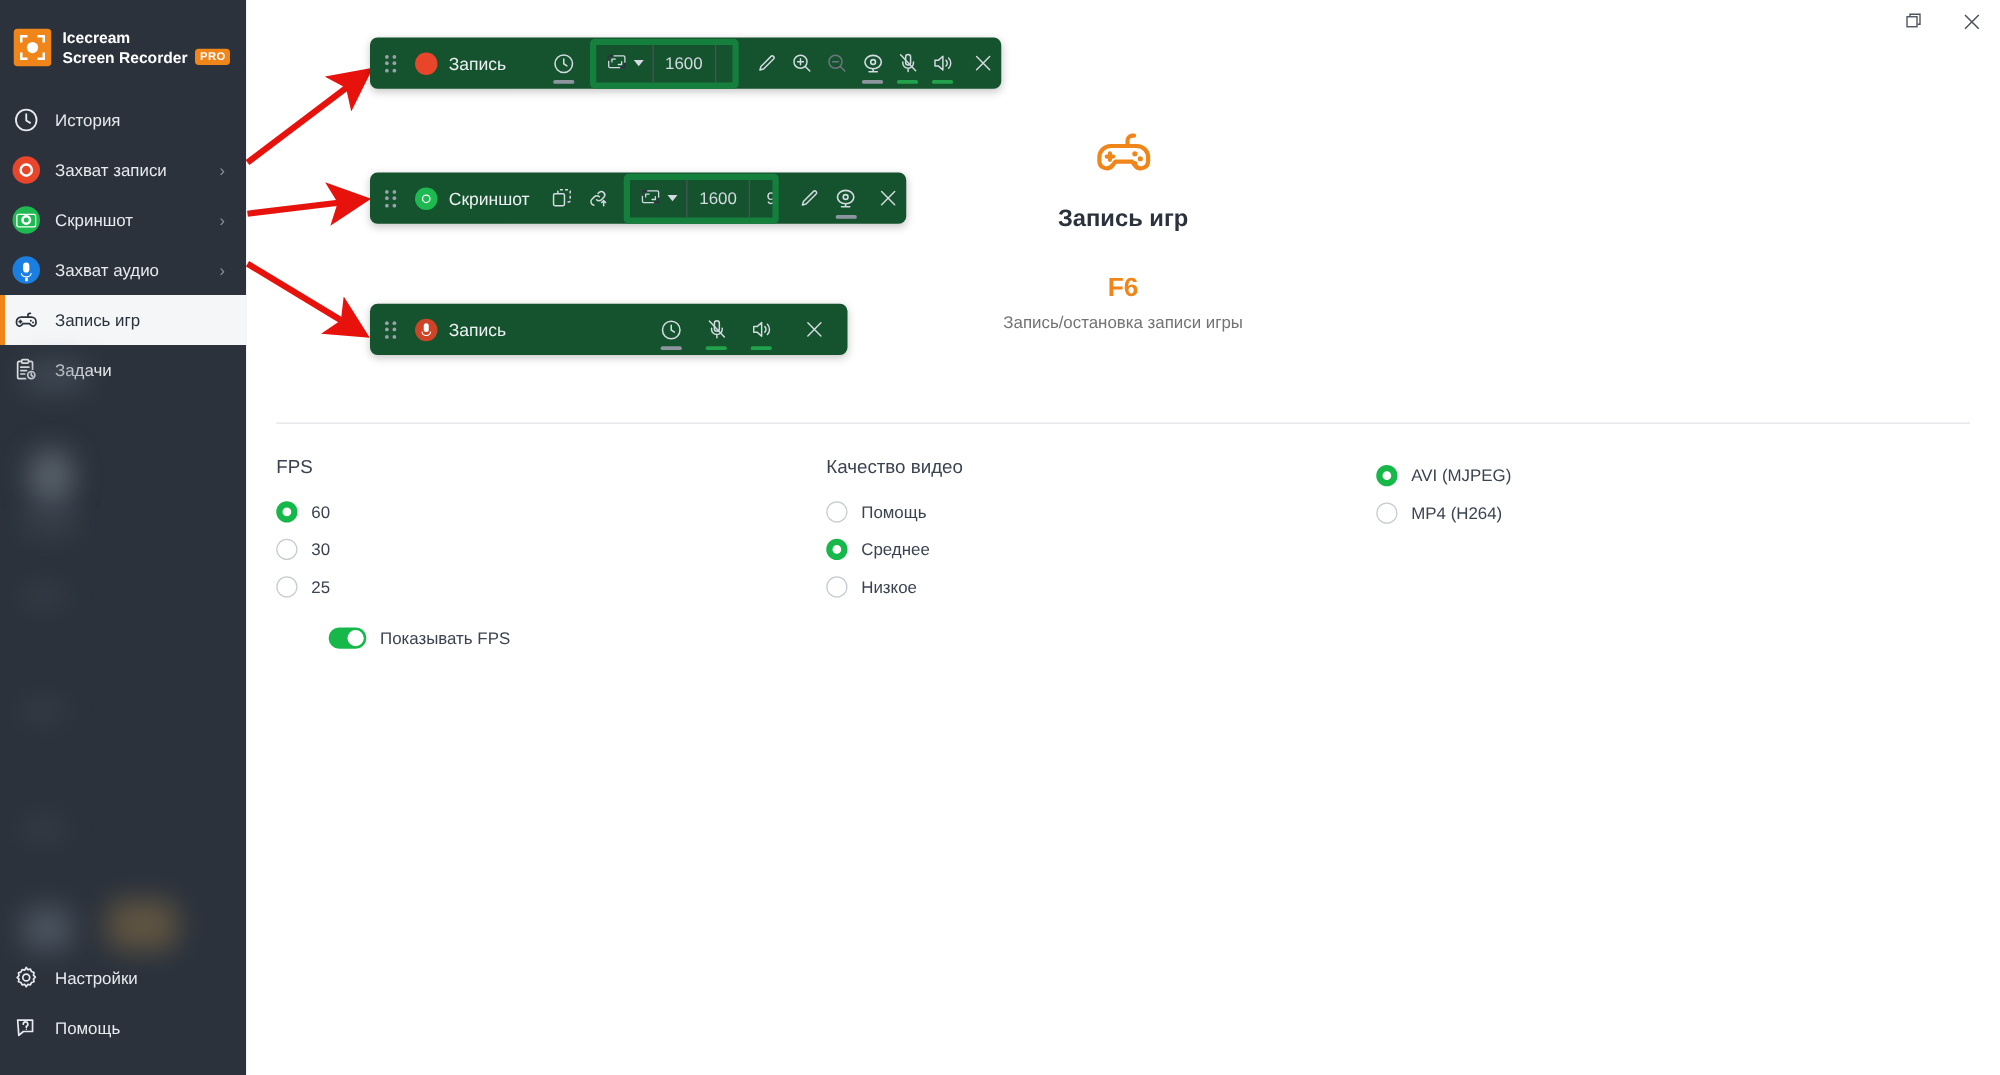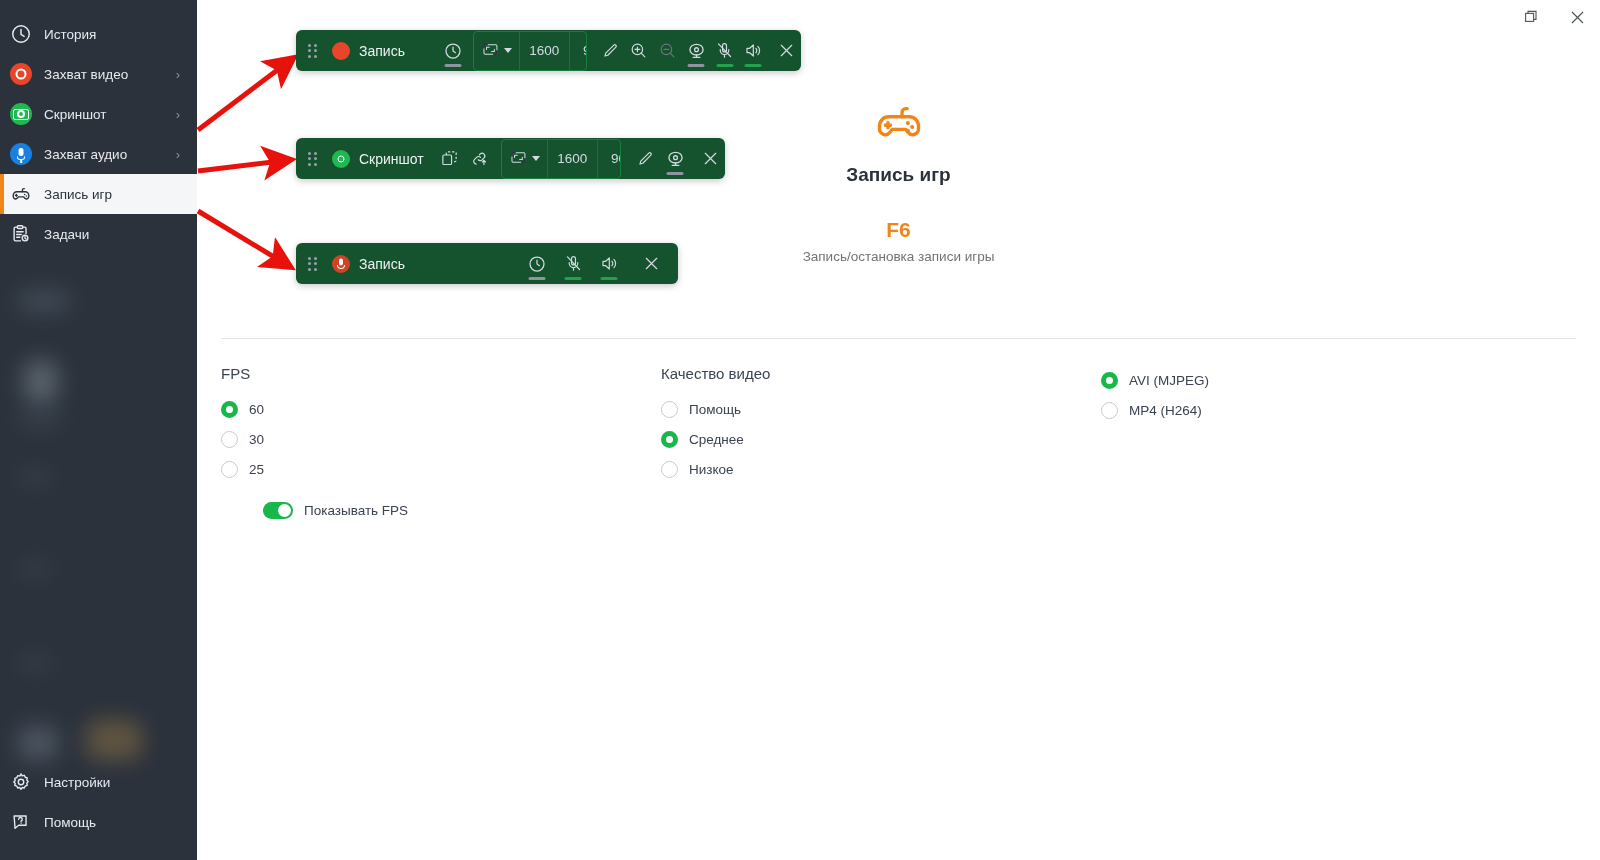--- a/index.html
+++ b/index.html
@@ -129,21 +129,21 @@
   }
   .tool.dim { color: #6d757f; }
   .tool .bar {
     position: absolute; bottom: -1px; left: 50%; transform: translateX(-50%);
     width: 17px; height: 2.5px; border-radius: 2px;
   }
   .tool .bar.gray { background: #8d959f; }
   .tool .bar.green { background: #22a24c; }
 
   .res-group {
-    display: flex; align-items: center; border: 1px solid #15803d; border-radius: 4px;
+    display: flex; align-items: center; border: 5px solid #15803d; border-radius: 4px;
     height: 40px; margin-left: 6px; overflow: hidden;
   }
   .res-disp { display: flex; align-items: center; padding: 0 7px 0 8px; }
   .res-caret { margin-left: 5px; width: 0; height: 0;
     border-left: 4px solid transparent; border-right: 4px solid transparent;
     border-top: 5px solid #d4dae1; }
   .res-field {
     border-left: 1px solid #4a525e; height: 100%; display: flex; align-items: center;
     justify-content: center; color: #d4dae1; font-size: 13.5px; padding: 0 11px; min-width: 50px;
   }
@@ -183,40 +183,56 @@
     border-radius: 50%; background: #fff;
   }
 </style>
 </head>
 <body>
 
 <div id="app">
 
   <div class="sidebar">
 
+    <div class="brand">
+      <div class="brand-logo">
+        <span class="cn c1"></span>
+          <span class="cn c2"></span>
+          <span class="cn c3"></span>
+          <span class="cn c4"></span>
+        <span class="dot"></span>
+      </div>
+      <div class="brand-text">
+        <div class="brand-line1">Icecream</div>
+        <div class="brand-line2">
+          <span>Screen Recorder</span>
+          <span class="pro-badge">PRO</span>
+        </div>
+      </div>
+    </div>
 
     <div class="nav">
 
       <div class="nav-item">
         <span class="ico">
           <svg class="outline-ico" viewBox="0 0 24 24" fill="none" stroke="#e7eaee" stroke-width="1.6">
             <circle cx="12" cy="12" r="9"></circle>
               <path d="M12 7v5.4l3.4 2.1" stroke-linecap="round"></path>
           </svg>
         </span>
         <span class="lbl">История</span>
       </div>
 
       <div class="nav-item">
         <span class="ico">
           <span class="circ-ico red">
               <span class="inner-ring"></span>
             </span>
         </span>
-        <span class="lbl">Захват видео</span>
+        <span class="lbl">Захват записи</span>
         <span class="chev">›</span>
       </div>
 
       <div class="nav-item">
         <span class="ico">
           <span class="circ-ico green">
               <span class="cam-body"></span>
               <span class="cam-lens"></span>
             </span>
         </span>

